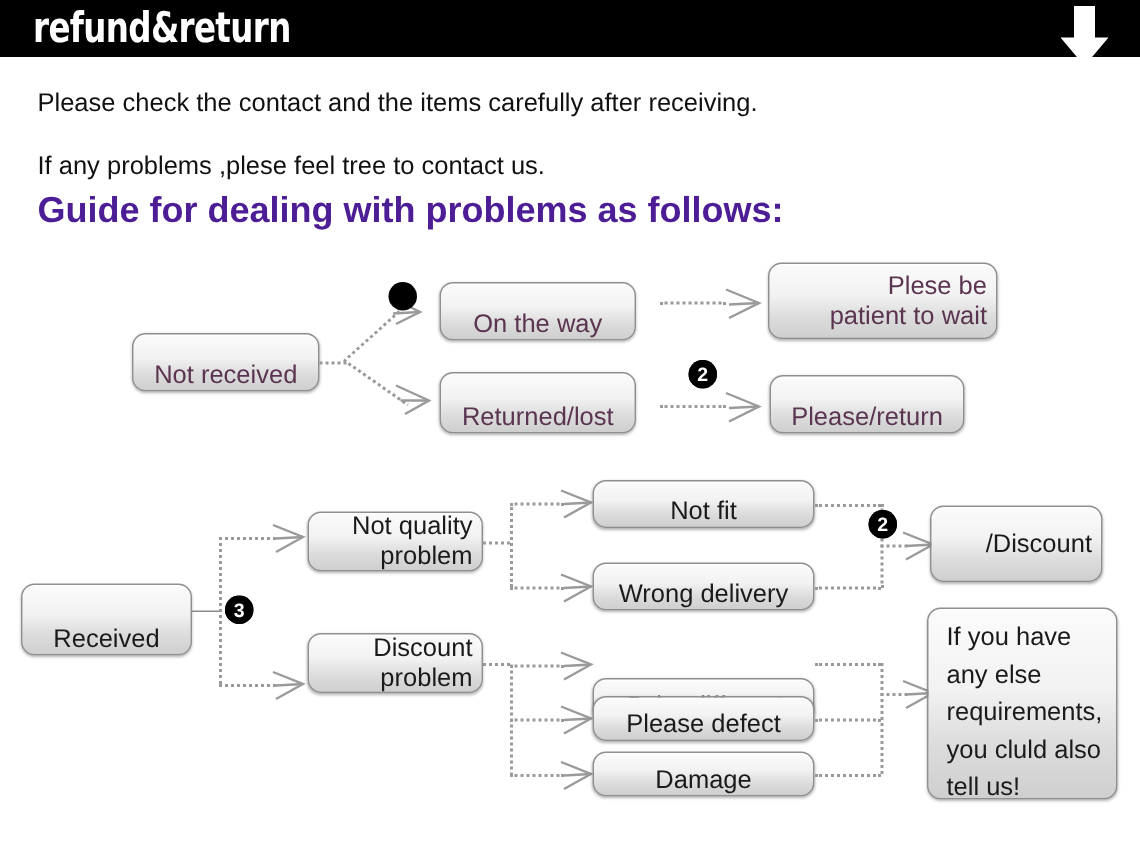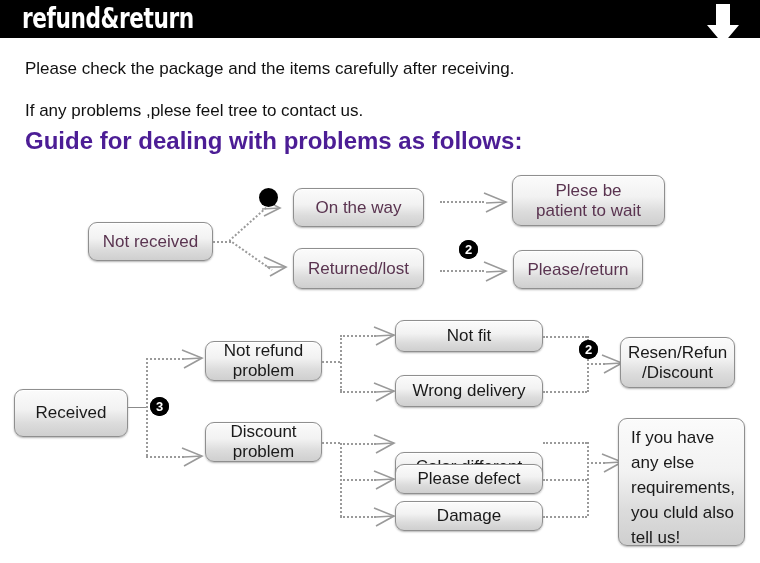--- a/index.html
+++ b/index.html
@@ -33,21 +33,21 @@
     position:absolute;left:25px;top:127px;color:#4c1d95;
     font-size:24px;line-height:28px;font-weight:bold;white-space:nowrap;
   }
 
   
   .node{
     position:absolute;box-sizing:border-box;
     border:1px solid #8f8f8f;border-radius:9px;
     background:linear-gradient(to bottom,#fbfbfb 0%,#f2f2f2 42%,#dcdcdc 72%,#cfcfcf 100%);
     box-shadow:0 1px 2px rgba(0,0,0,0.30), inset 0 1px 0 rgba(255,255,255,0.9);
-    display:flex;align-items:center;justify-content:center;text-align:center;
+    display:flex;align-items:flex-end;justify-content:center;text-align:center;
     font-size:17px;line-height:20px;color:#1a1a1a;padding:0 6px;
   }
   .node.purple{color:#5a3450;}
   .node.left-text{justify-content:flex-start;text-align:left;padding-left:12px;
      align-items:flex-start;line-height:25px;padding-top:6px;}
 
   
   .h-dot{
     position:absolute;height:0;border-top:2px dotted #9a9a9a;
   }
@@ -74,21 +74,21 @@
 <div class="page">
 
   <div class="header-bar"></div>
   <div class="header-title">refund&amp;return</div>
   <div class="header-arrow">
     <svg width="46" height="46" viewBox="0 0 46 46">
       <polygon points="16,3 30,3 30,24 39,24 23,43 7,24 16,24" fill="#ffffff"></polygon>
     </svg>
   </div>
 
-  <div class="intro-line intro-1">Please check the package and the items carefully after receiving.</div>
+  <div class="intro-line intro-1">Please check the contact and the items carefully after receiving.</div>
   <div class="intro-line intro-2">If any problems ,plese feel tree to contact us.</div>
   <div class="guide-head">Guide for dealing with problems as follows:</div>
 
   <div class="node purple" style="left:88px;top:222px;width:125px;height:39px;">Not received</div>
 
   <div class="h-dot" style="left:213px;top:241px;width:18px;"></div>
 
   <div style="position:absolute;left:229px;top:205px;width:40px;height:38px;">
     <svg width="40" height="38" viewBox="0 0 40 38">
       <line x1="0" y1="36" x2="38" y2="2" stroke="#9a9a9a" stroke-width="2" stroke-dasharray="2,2"></line>
@@ -166,21 +166,21 @@
     </svg>
   </div>
   <div class="badge" style="left:150px;top:397px;font-size:0;">
     <svg width="19" height="19" viewBox="0 0 19 19">
       <circle cx="9.5" cy="9.5" r="9.5" fill="#000"></circle>
       <text x="9.5" y="14" font-size="13" font-family="Liberation Sans, sans-serif" font-weight="bold" fill="#fff" text-anchor="middle">3</text>
     </svg>
   </div>
 
   <div class="node" style="left:205px;top:341px;width:117px;height:40px;flex-direction:column;">
-    <span>Not refund</span>
+    <span>Not quality</span>
     <span>problem</span>
   </div>
 
   <div class="node" style="left:205px;top:422px;width:117px;height:40px;flex-direction:column;">
     <span>Discount</span>
     <span>problem</span>
   </div>
 
   <div class="h-dot" style="left:322px;top:361px;width:18px;"></div>
   <div class="v-dot" style="left:340px;top:335px;height:56px;"></div>
@@ -252,25 +252,24 @@
   <div class="v-dot" style="left:587px;top:442px;height:74px;"></div>
   <div class="h-dot" style="left:587px;top:462px;width:18px;"></div>
   <div class="arrow" style="left:600px;top:453px;">
     <svg width="24" height="20" viewBox="0 0 24 20">
       <polyline points="2,1 22,9 4,19" fill="none" stroke="#9a9a9a" stroke-width="1.6"></polyline>
       <polyline points="22,9 4,10" fill="none" stroke="#9a9a9a" stroke-width="1.6"></polyline>
     </svg>
   </div>
 
   <div class="node" style="left:620px;top:337px;width:115px;height:51px;flex-direction:column;">
-    <span>Resen/Refun</span>
     <span>/Discount</span>
   </div>
 
-  <div class="node left-text" style="left:618px;top:405px;width:127px;height:128px;flex-direction:column;margin-top:13px;">
+  <div class="node left-text" style="left:618px;top:405px;width:127px;height:128px;flex-direction:column;">
     <span>If you have</span>
     <span>any else</span>
     <span>requirements,</span>
     <span>you cluld also</span>
     <span>tell us!</span>
   </div>
 
 </div>
 
 </body></html>

